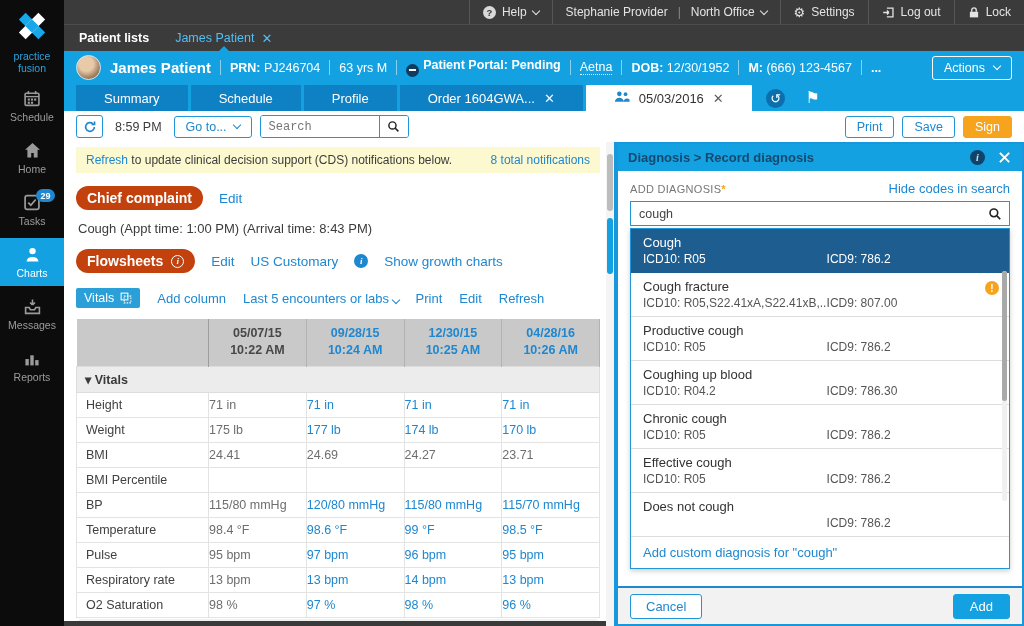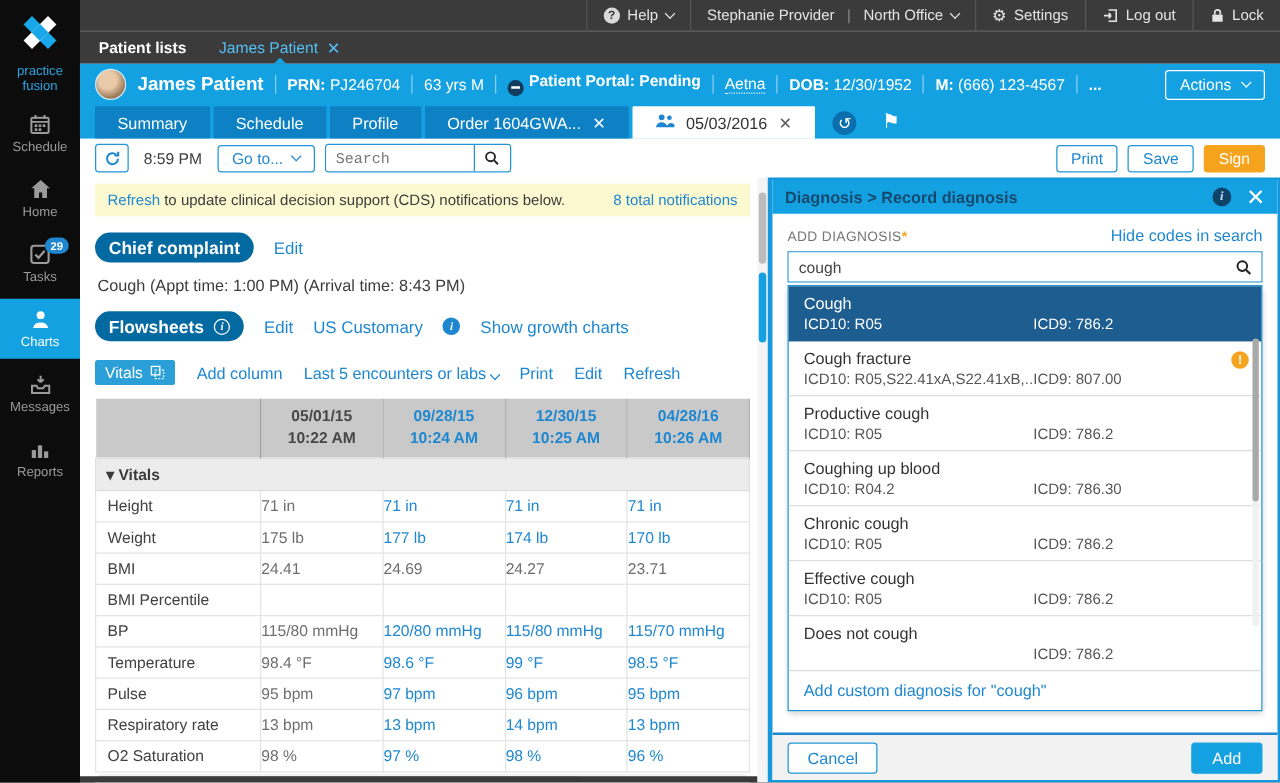--- a/index.html
+++ b/index.html
@@ -35,21 +35,21 @@
   .avatar { width:25px; height:25px; border-radius:50%; background:radial-gradient(circle at 40% 35%, #e8c9a8 0 35%, #9c7a58 70%, #5e4a33 100%); border:1px solid #cfeaf8; flex-shrink:0; }
   .ph-name { font-size:15px; font-weight:bold; }
   .ph-sep { width:1px; height:15px; background:rgba(255,255,255,.5); }
   .b { font-weight:bold; }
   .dotted-link { border-bottom:1px dotted #e7f5fd; cursor:pointer; }
   .portal-icon { width:13px; height:13px; border-radius:50%; background:#103c5e; display:inline-flex; align-items:center; justify-content:center; margin-right:4px; vertical-align:-2px; }
   .portal-icon i { display:block; width:7px; height:2px; background:#fff; }
   .actions-btn { margin-left:auto; border:1px solid #fff; border-radius:3px; padding:4px 11px; display:flex; align-items:center; gap:9px; cursor:pointer; font-size:12.5px; }
 
   .enc-tabs { height:27px; background:#14a1e1; display:flex; align-items:flex-end; padding-left:12px; gap:3px; }
-  .enc-tab { background:#0d81c4; color:#fff; font-size:13px; height:26px; padding:0 18px; display:flex; align-items:center; gap:9px; cursor:pointer; border-radius:1px 1px 0 0; }
+  .enc-tab { background:#0d81c4; color:#fff; font-size:13px; height:26px; padding:0 28px; display:flex; align-items:center; gap:9px; cursor:pointer; border-radius:1px 1px 0 0; }
   .enc-tab.active { background:#fff; color:#333; }
   .enc-tab .tab-close { font-size:13px; opacity:.95; }
   .enc-tab.active .tab-close { color:#555; }
   .tab-icon-btn { width:26px; height:26px; display:flex; align-items:center; justify-content:center; margin-left:8px; cursor:pointer; }
   .hist-circle { width:19px; height:19px; border-radius:50%; background:#0b6fae; color:#fff; display:flex; align-items:center; justify-content:center; font-size:13px; line-height:1; }
   .flag-glyph { color:#fff; font-size:16px; line-height:1; }
 
   .toolbar { height:31px; background:#fff; display:flex; align-items:center; padding:0 12px; gap:8px; }
   .btn-o { border:1px solid #2196d6; background:#fff; color:#1e87d0; border-radius:3px; font-size:12.5px; padding:3px 11px; cursor:pointer; display:flex; align-items:center; gap:7px; font-family:inherit; }
   .icon-btn { width:27px; height:23px; padding:0; justify-content:center; }
@@ -61,21 +61,21 @@
   .btn-sign { background:#f6a41d; border-color:#f6a41d; color:#fff; }
 
   
   .content { flex:1; display:flex; min-height:0; position:relative; background:#fff; }
   .left-pane { width:542px; flex-shrink:0; padding:5px 6px 0 12px; position:relative; }
 
   .cds-bar { background:#fcf8cf; display:flex; justify-content:space-between; align-items:center; padding:6px 10px; font-size:12px; color:#3c3c3c; }
   .link { color:#1e87d0; cursor:pointer; text-decoration:none; }
 
   .section-head { display:flex; align-items:center; gap:16px; margin-top:13px; font-size:13.5px; }
-  .navy-block { background:#0369a1; color:#fff; font-weight:bold; font-size:14px; padding:4px 11px; display:flex; align-items:center; gap:8px;border-radius:12px; }
+  .navy-block { background:#c2410c; color:#fff; font-weight:bold; font-size:14px; padding:4px 11px; display:flex; align-items:center; gap:8px;border-radius:12px; }
   .info-white { width:13px; height:13px; border-radius:50%; border:1px solid #fff; color:#fff; font-size:9px; font-style:italic; font-weight:bold; display:inline-flex; align-items:center; justify-content:center; font-family:"Liberation Serif",serif; }
   .info-blue { width:14px; height:14px; border-radius:50%; background:#1e87d0; color:#fff; font-size:9px; font-style:italic; font-weight:bold; display:inline-flex; align-items:center; justify-content:center; font-family:"Liberation Serif",serif; }
   .complaint-text { margin:11px 2px 0; font-size:13px; color:#3c3c3c; }
 
   .vitals-toolbar { display:flex; align-items:center; gap:17px; margin-top:15px; font-size:13px; }
   .vitals-btn { background:#2b9fd8; color:#fff; font-size:12.5px; padding:3px 8px; border-radius:2px; display:flex; align-items:center; gap:6px; cursor:pointer; }
 
   table.flow { border-collapse:collapse; margin-top:11px; width:524px; font-size:12.5px; table-layout:fixed; }
   table.flow col.c-label { width:132px; }
   .flow thead th { background:#c9c9c9; height:47px; font-weight:bold; text-align:center; vertical-align:middle; border-right:1px solid #b2b2b2; line-height:1.35; }
@@ -381,21 +381,21 @@
               <col class="c-label">
               <col>
               <col>
               <col>
               <col>
             </colgroup>
           <thead>
               <tr id="flow-head">
                 <th class="dark"></th>
                 <th class="dark">
-                  <div>05/01/15</div>
+                  <div>05/07/15</div>
                   <div>10:22 AM</div>
                 </th>
                 <th class="blue">
                   <div>09/28/15</div>
                   <div>10:24 AM</div>
                 </th>
                 <th class="blue">
                   <div>12/30/15</div>
                   <div>10:25 AM</div>
                 </th>

